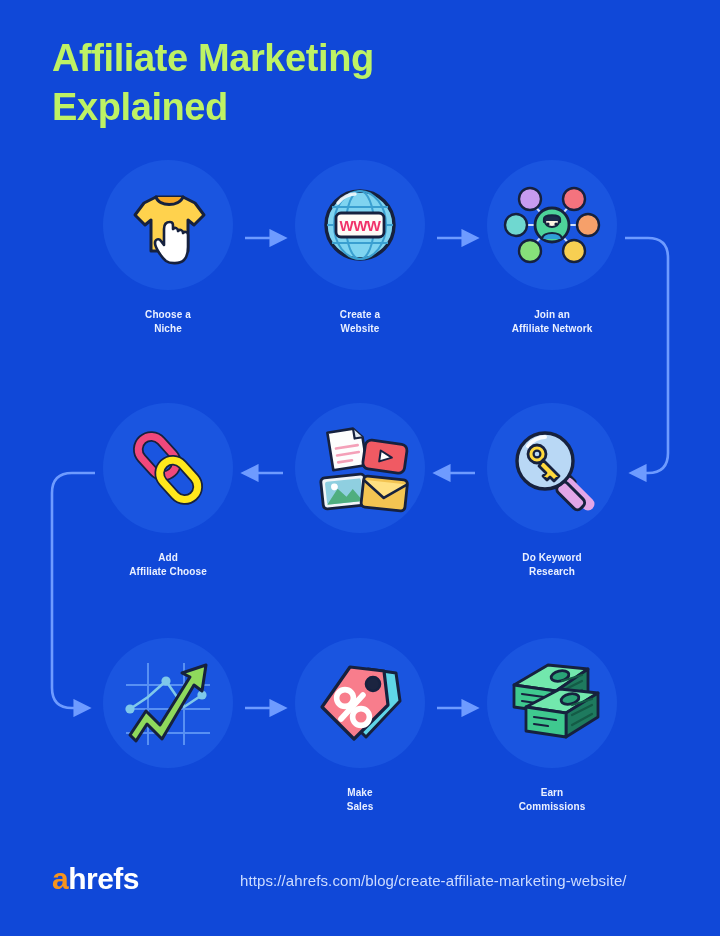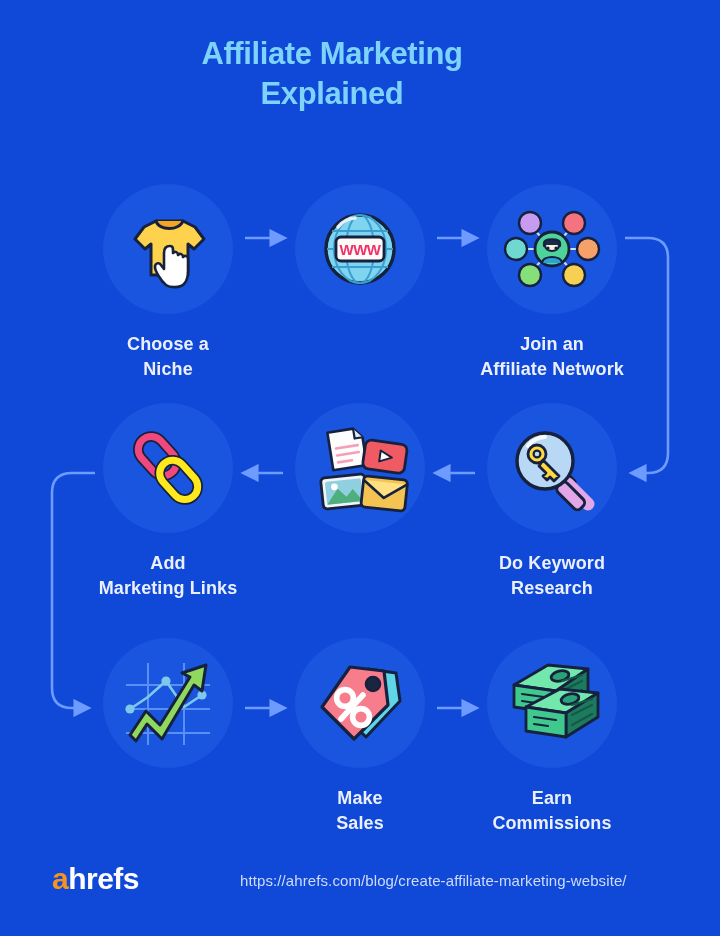--- a/index.html
+++ b/index.html
@@ -20,27 +20,26 @@
     height: 936px;
     background: #1048d8;
   }
 
   
   .title {
     position: absolute;
     left: 52px;
     top: 34px;
     width: 560px;
-    color: #7dd3fc;
-    font-size: 31px;
+    color: #bef264;
+    font-size: 38px;
     line-height: 1.28;
     font-weight: bold;
     letter-spacing: -0.4px;
     white-space: pre-line;
-    text-align: center;
   }
 
   
   .flow {
     position: absolute;
     left: 0;
     top: 160px;
     width: 720px;
     height: 700px;
   }
@@ -57,32 +56,32 @@
     border-radius: 50%;
     background: #1a55e0;
     display: flex;
     align-items: center;
     justify-content: center;
   }
   .circle svg { display: block; }
   .label {
     margin-top: 18px;
     color: #eaf0ff;
-    font-size: 18px;
+    font-size: 10px;
     line-height: 1.38;
     font-weight: bold;
     white-space: pre-line;
     letter-spacing: 0.1px;
   }
 
   
   .c1 { left: 73px; }
   .c2 { left: 265px; }
   .c3 { left: 457px; }
-  .r1 { top: 24px; }
+  .r1 { top: 0; }
   .r2 { top: 243px; }
   .r3 { top: 478px; }
 
   
   .conn {
     position: absolute;
     left: 0;
     top: 0;
     width: 720px;
     height: 700px;
@@ -177,20 +176,22 @@
             <ellipse cx="50" cy="50" rx="26" ry="34"></ellipse>
             <line x1="17" y1="50" x2="83" y2="50"></line>
             <path d="M22,32 H78"></path>
             <path d="M22,68 H78"></path>
           </g>
           <path d="M28,28 C32,22 40,19 45,19" fill="none" stroke="#ffffff" stroke-width="3.4" stroke-linecap="round" opacity="0.85"></path>
           <rect x="26" y="38" width="48" height="24" rx="5" fill="#fdfbf7" stroke="#16213e" stroke-width="2.8"></rect>
           <text x="50" y="55.5" text-anchor="middle" font-family="'Liberation Sans',sans-serif" font-size="15" font-weight="bold" fill="#f0326a" letter-spacing="-0.5">WWW</text>
         </svg>
       </div>
+      <div class="label">Create a
+Website</div>
     </div>
 
     <div class="node c3 r1">
       <div class="circle">
         <svg width="104" height="104" viewBox="0 0 104 104">
           <g stroke="#cfe0ff" stroke-width="2">
             <line x1="52" y1="52" x2="30" y2="28"></line>
               <line x1="52" y1="52" x2="74" y2="28"></line>
             <line x1="52" y1="52" x2="18" y2="52"></line>
               <line x1="52" y1="52" x2="86" y2="52"></line>
@@ -282,21 +283,21 @@
         <svg width="100" height="100" viewBox="0 0 100 100">
           <g transform="rotate(-42 50 50)">
             <rect x="37" y="12" width="26" height="44" rx="13" fill="none" stroke="#16213e" stroke-width="10.5"></rect>
             <rect x="37" y="12" width="26" height="44" rx="13" fill="none" stroke="#f0487c" stroke-width="7"></rect>
             <rect x="37" y="44" width="26" height="44" rx="13" fill="none" stroke="#16213e" stroke-width="10.5"></rect>
             <rect x="37" y="44" width="26" height="44" rx="13" fill="none" stroke="#ffe81c" stroke-width="7"></rect>
           </g>
         </svg>
       </div>
       <div class="label">Add
-Marketing Links</div>
+Affiliate Choose</div>
     </div>
 
     <div class="node c1 r3">
       <div class="circle">
         <svg width="104" height="104" viewBox="0 0 104 104">
           <g stroke="#5c94f5" stroke-width="2" opacity="0.95">
             <line x1="10" y1="34" x2="94" y2="34"></line>
             <line x1="10" y1="58" x2="94" y2="58"></line>
             <line x1="10" y1="82" x2="94" y2="82"></line>
             <line x1="32" y1="12" x2="32" y2="94"></line>

